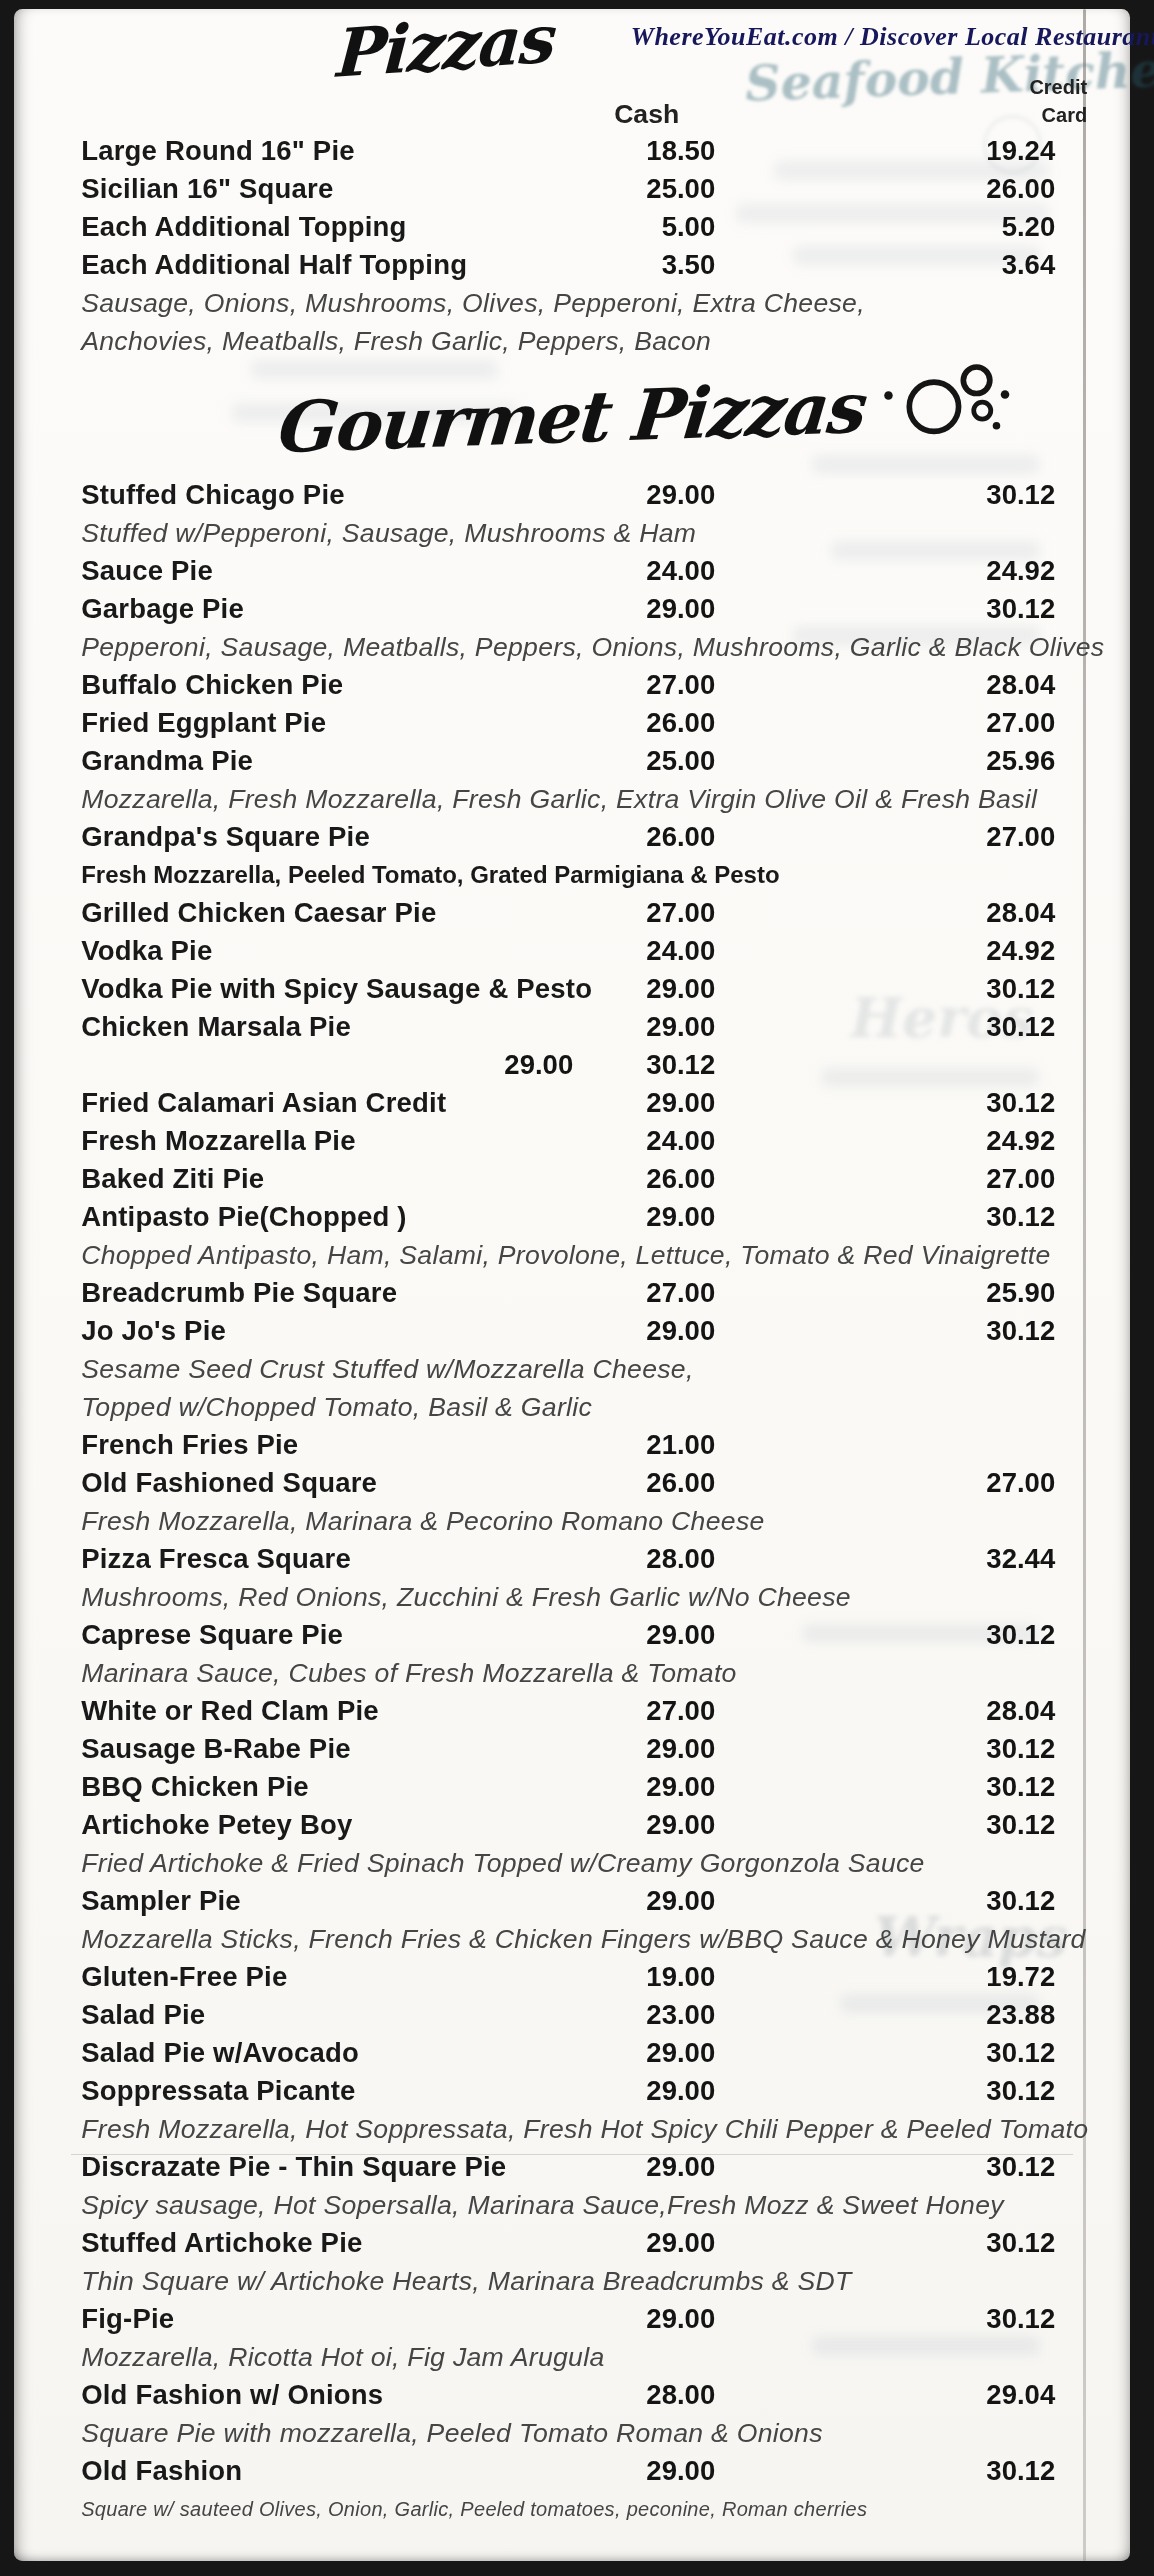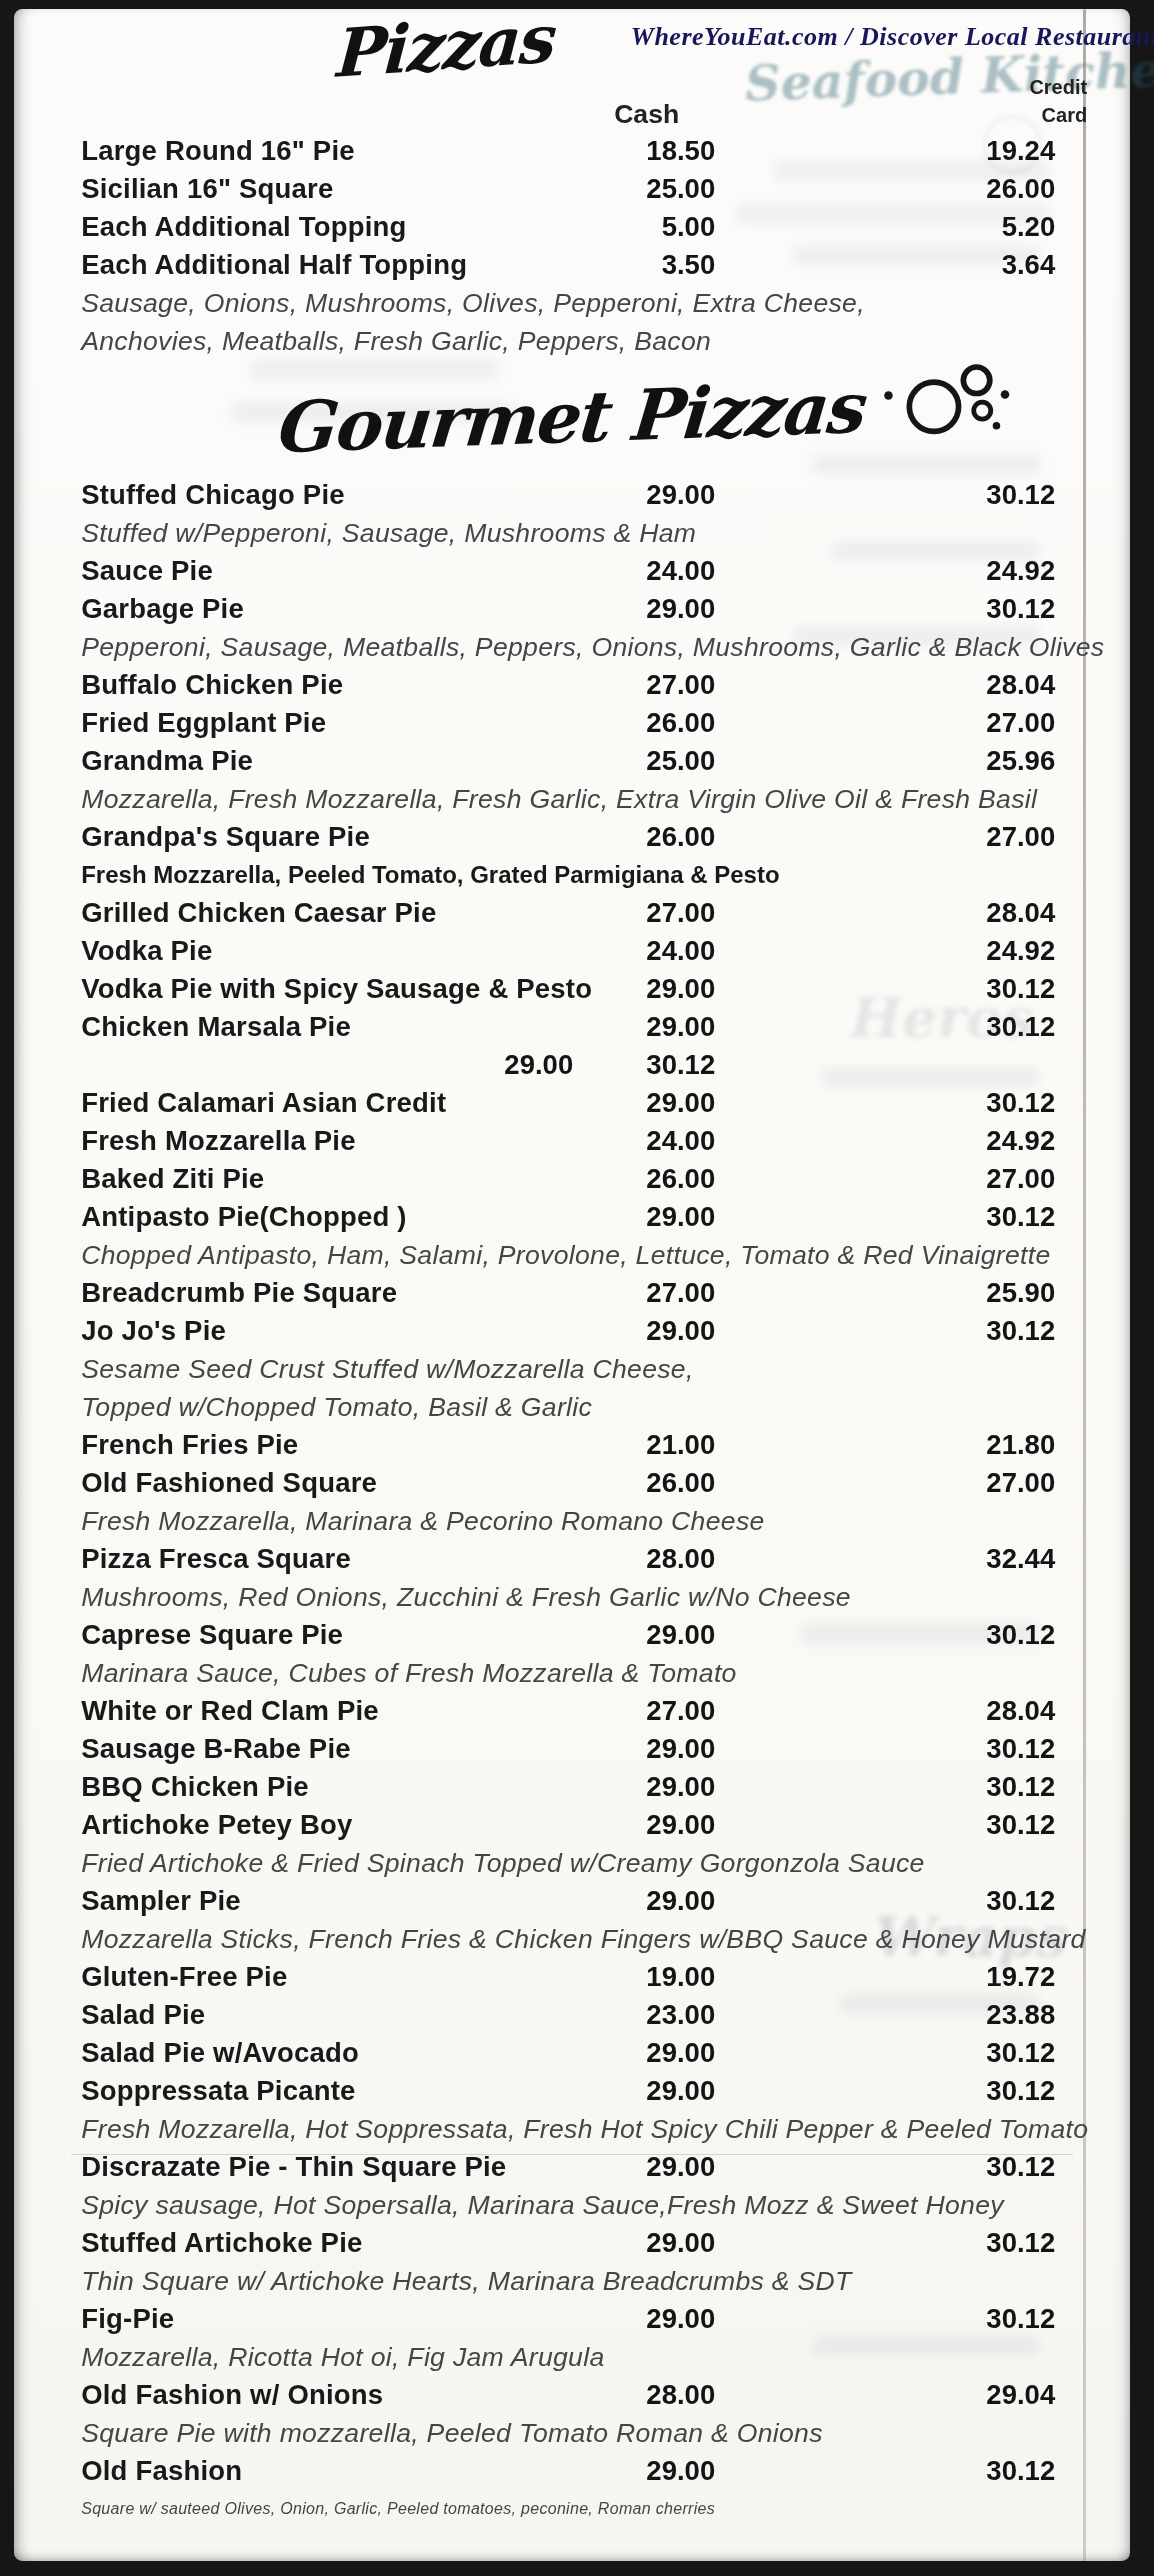--- a/index.html
+++ b/index.html
@@ -45,21 +45,21 @@
     display:grid;grid-template-columns:1fr 142px 340px;align-items:end;gap:36px;
   }
   .cash-h{grid-column:2;text-align:right;font-weight:bold;font-size:26.6px;color:#222;}
   .credit-h{grid-column:3;text-align:right;font-weight:bold;font-size:20px;color:#222;
     line-height:28.5px;margin-right:-32px;}
   
   .row{display:grid;grid-template-columns:1fr 142px 340px;height:38px;line-height:38px;align-items:baseline;}
   .iname{font-weight:bold;font-size:27.5px;color:#191919;letter-spacing:0.2px;white-space:nowrap;min-width:0;}
   .price{font-weight:bold;font-size:27.5px;color:#141414;text-align:right;}
   .desc{grid-column:1 / -1;font-style:italic;font-size:26.6px;color:#454545;white-space:nowrap;letter-spacing:0.3px;}
-  .desc.small{font-size:16px;}
+  .desc.small{font-size:20px;}
   .bold-note{grid-column:1 / -1;font-weight:bold;font-size:24px;color:#191919;white-space:nowrap;}
   
   .gourmet-header{position:relative;height:116px;display:flex;align-items:center;}
   .gourmet-title{font-size:70px;margin-left:198px;transform:rotate(-2deg) skewX(-8deg);}
   .bubbles{margin-left:13.3px;transform:translateY(-15px);}
   
   .ghost{position:absolute;pointer-events:none;}
   .ghost-script{
     font-family:"DejaVu Serif",serif;font-style:italic;font-weight:bold;
     filter:blur(1.4px);white-space:nowrap;
@@ -258,21 +258,20 @@
         </div>
         <div class="row">
           <div class="desc">Sesame Seed Crust Stuffed w/Mozzarella Cheese,</div>
         </div>
         <div class="row">
           <div class="desc">Topped w/Chopped Tomato, Basil &amp; Garlic</div>
         </div>
         <div class="row">
           <div class="iname">French Fries Pie</div>
           <div class="price">21.00</div>
-          <div class="price">21.80</div>
         </div>
         <div class="row">
           <div class="iname">Old Fashioned Square</div>
           <div class="price">26.00</div>
           <div class="price">27.00</div>
         </div>
         <div class="row">
           <div class="desc">Fresh Mozzarella, Marinara &amp; Pecorino Romano Cheese</div>
         </div>
         <div class="row">

